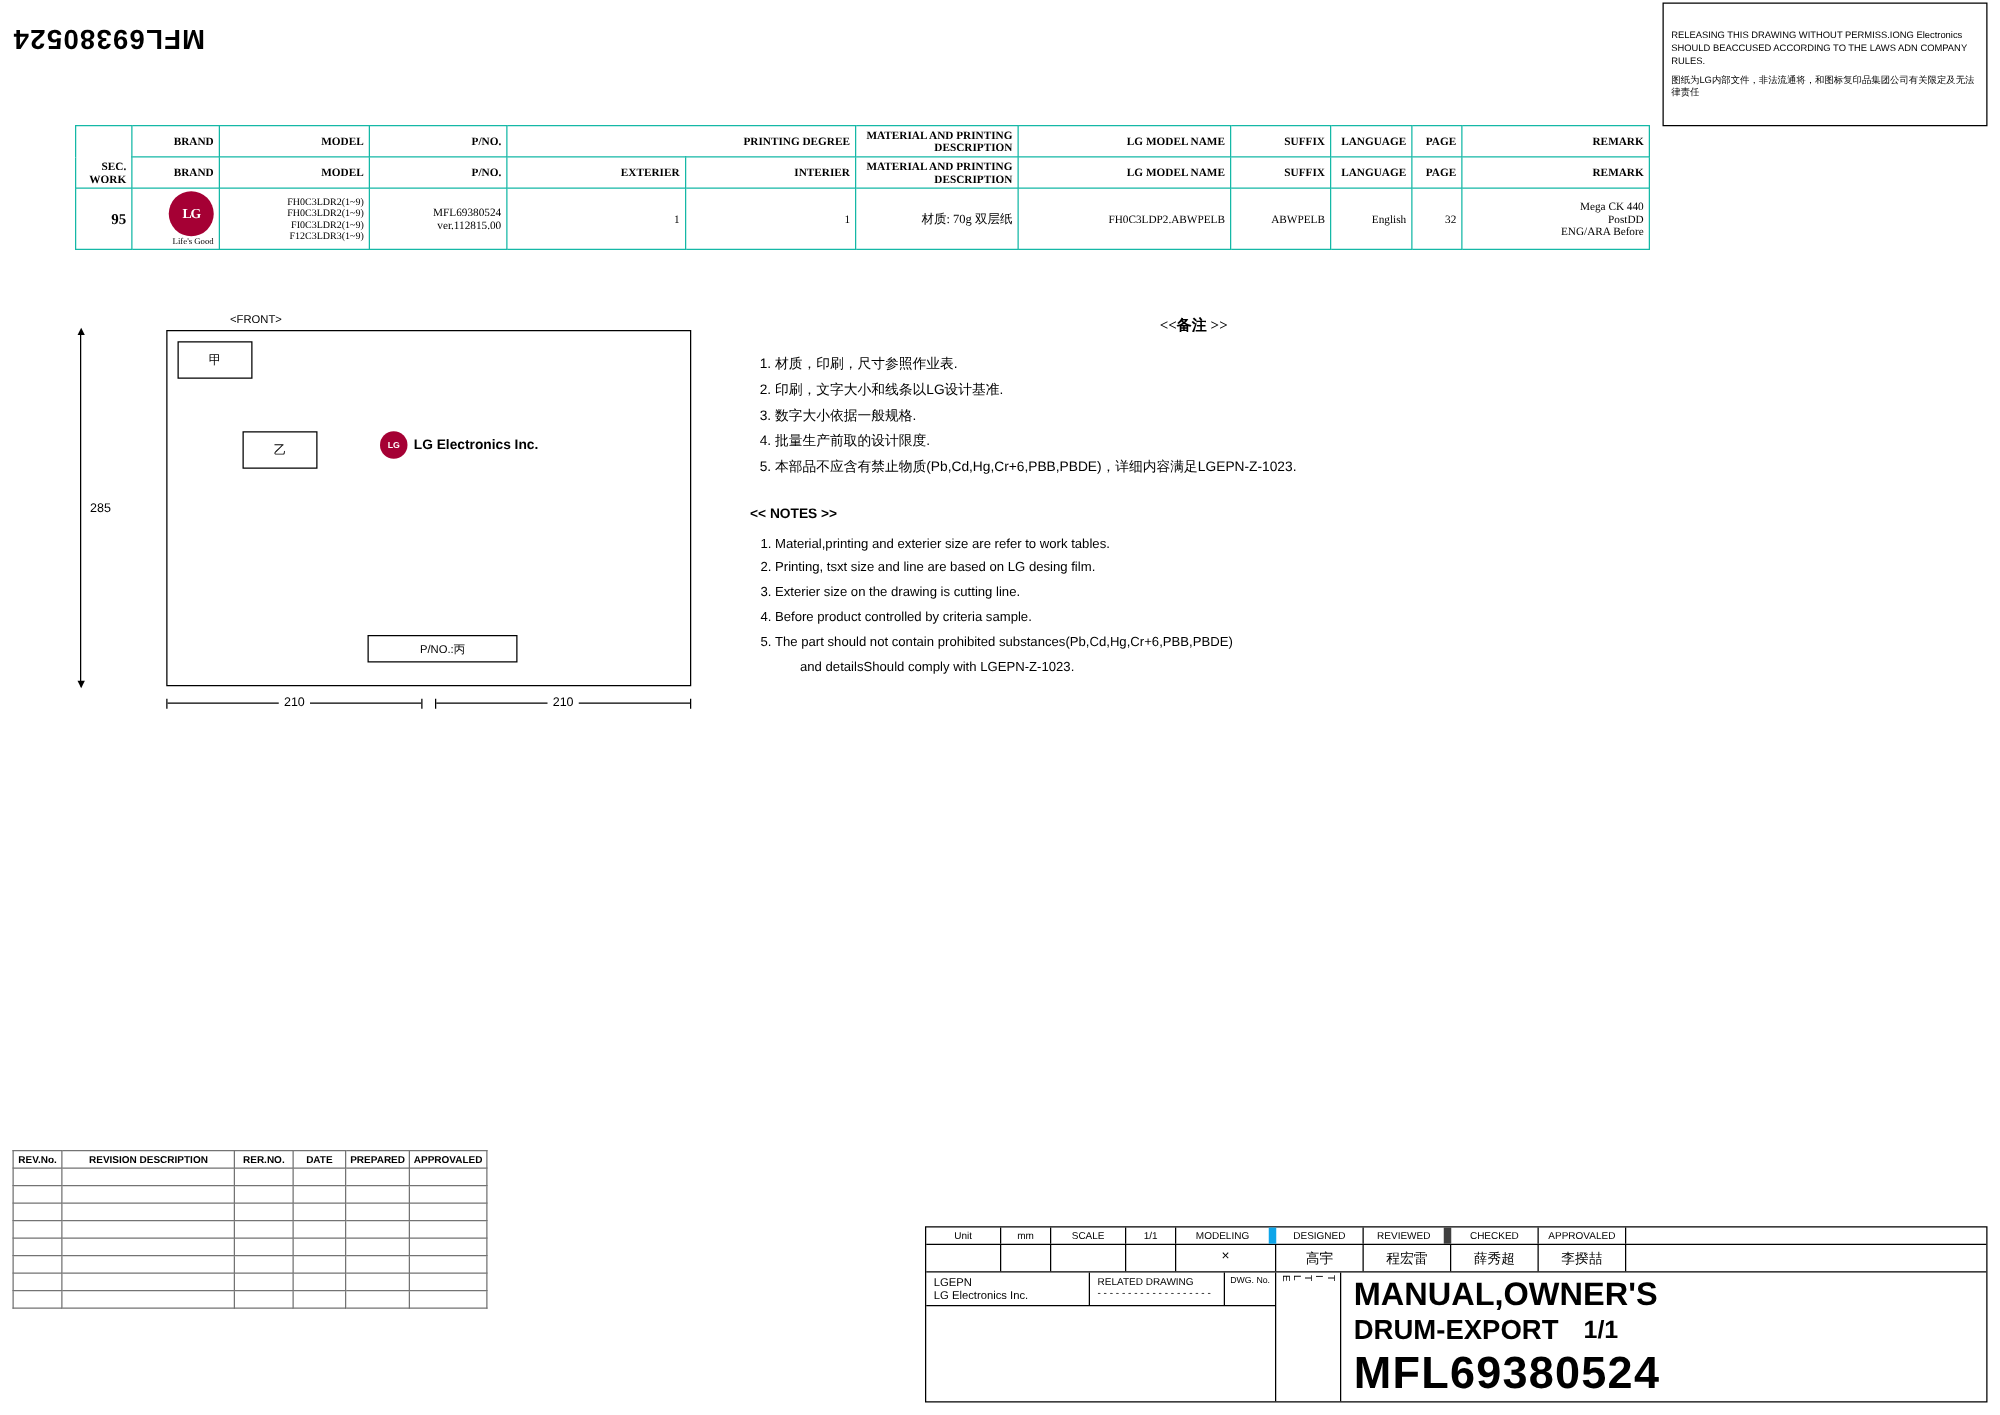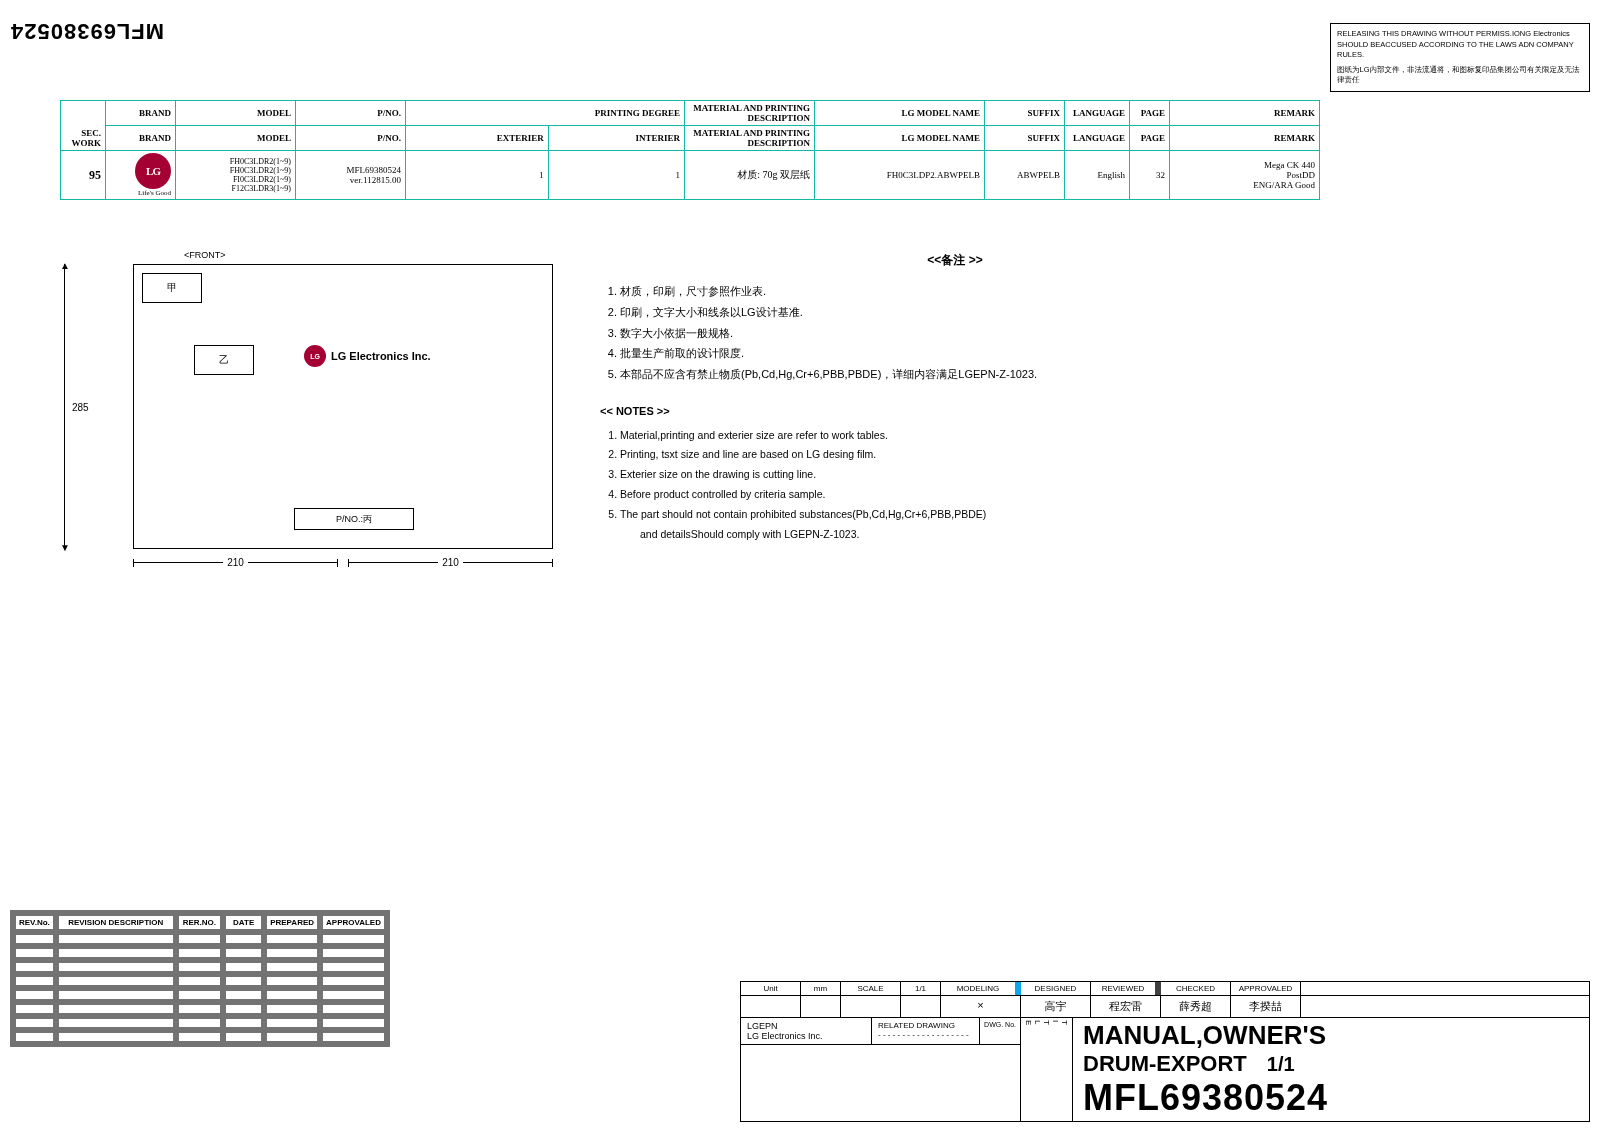--- a/index.html
+++ b/index.html
@@ -31,25 +31,25 @@
       font-size: 22px;
       font-weight: bold;
       transform: rotate(180deg);
       letter-spacing: 1px;
       white-space: nowrap;
     }
 
     
     .disclaimer-box {
       position: absolute;
-      top: 23px;
+      top: 2px;
       right: 10px;
       width: 260px;
       border: 1px solid #000;
-      padding: 5px 6px;
+      padding: 20px 6px;
       font-size: 7.5px;
       line-height: 1.4;
     }
     .disclaimer-box .en-text { margin-bottom: 4px; }
     .disclaimer-box .cn-text { font-size: 7.5px; }
 
     
     .header-table-wrapper {
       position: absolute;
       top: 100px;
@@ -106,20 +106,21 @@
       left: 600px;
       right: 290px;
       font-size: 10px;
       line-height: 1.7;
     }
     .notes-title {
       font-size: 12px;
       font-weight: bold;
       text-align: center;
       margin-bottom: 12px;
+      font-family: Liberation Serif, serif;
     }
     .cn-notes { margin-bottom: 18px; }
     .cn-notes ol { padding-left: 20px; font-size: 11px; }
     .cn-notes ol li { margin-bottom: 2px; }
     .en-notes-title {
       font-size: 11px;
       font-weight: bold;
       margin-bottom: 6px;
     }
     .en-notes ol { padding-left: 20px; font-size: 10.5px; }
@@ -213,21 +214,21 @@
       bottom: 85px;
       left: 10px;
       width: 380px;
     }
     .revision-table table {
       width: 100%;
       border-collapse: collapse;
       font-size: 8px;
     }
     .revision-table table td, .revision-table table th {
-      border: 6px solid #737373;
+      border: 1px solid #737373;
       padding: 2px 3px;
       height: 14px;
     }
     .revision-rows td { height: 12px; }
 
     
     .title-block {
       position: absolute;
       bottom: 10px;
       right: 10px;
@@ -299,21 +300,21 @@
           <td>1</td>
           <td>1</td>
           <td style="font-size:10px;">材质: 70g 双层纸</td>
           <td style="font-size:9px;">FH0C3LDP2.ABWPELB</td>
           <td>ABWPELB</td>
           <td>English</td>
           <td>32</td>
           <td style="font-size:9px;">
             <div>Mega CK 440</div>
             <div>PostDD</div>
-            <div>ENG/ARA Good</div>
+            <div>ENG/ARA Before</div>
           </td>
         </tr>
       </tbody>
     </table>
   </div>
 
   <div class="drawing-area">
     <div class="front-label">&lt;FRONT&gt;</div>
     <div style="display:flex; align-items:flex-start; gap:8px;">
 

